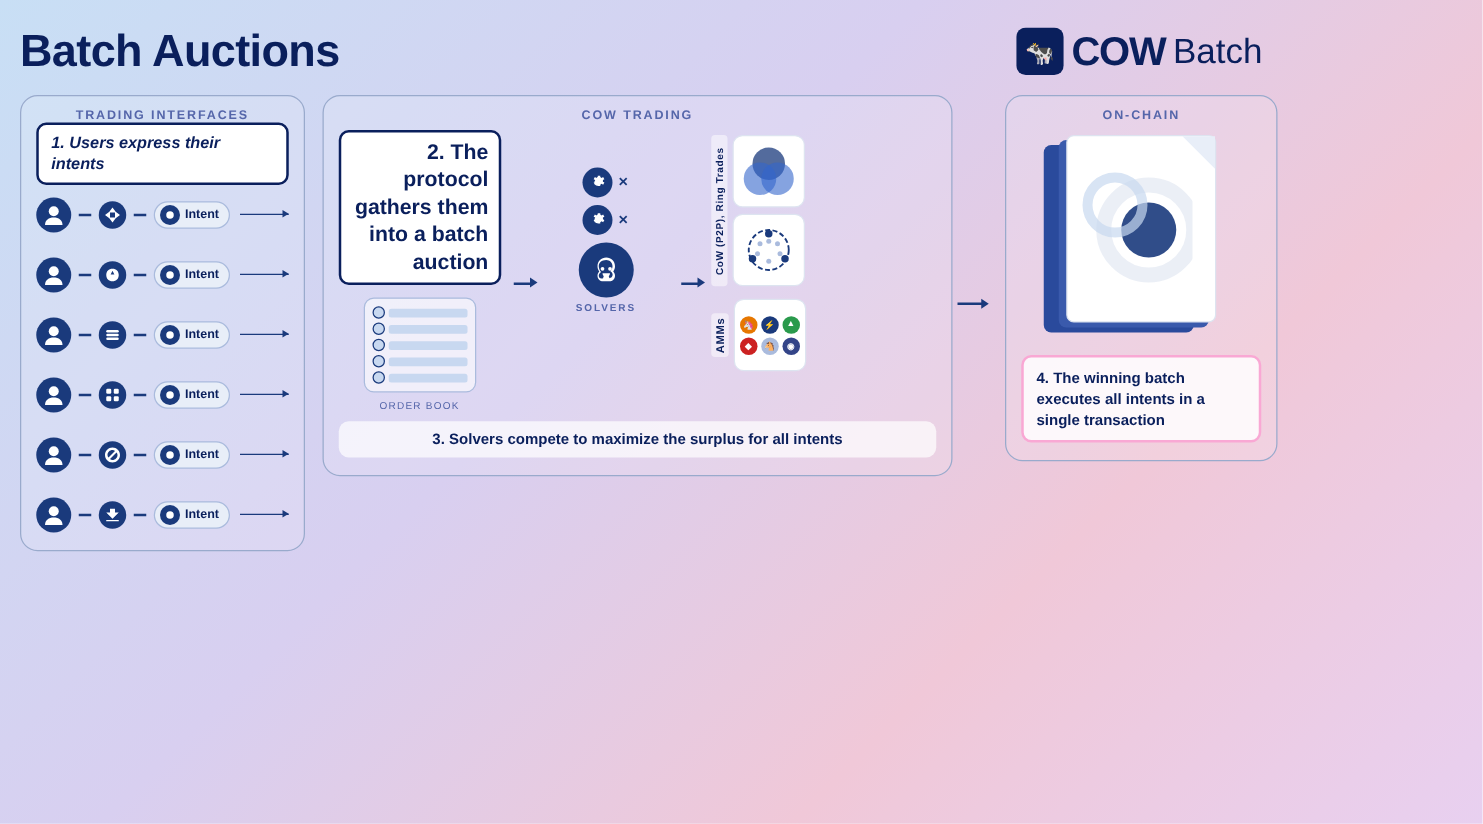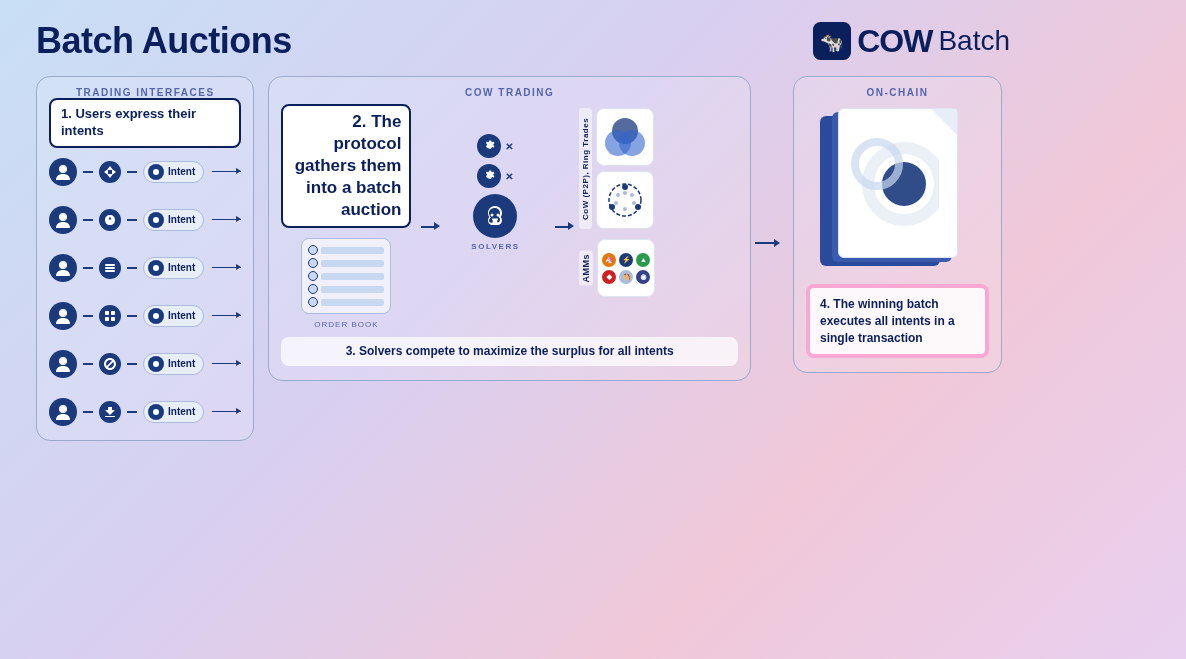--- a/index.html
+++ b/index.html
@@ -9,21 +9,21 @@
       background: linear-gradient(135deg, #c8dff5 0%, #d8cff0 40%, #f0c8d8 70%, #e8d0f0 100%);
       font-family: 'Arial', sans-serif;
       overflow: hidden;
       position: relative;
     }
 
     .main-container {
       width: 1038px;
       height: 659px;
       position: relative;
-      padding: 20px 36px;
+      padding: 20px 16px;
     }
 
     
     .page-title {
       font-size: 36px;
       font-weight: 900;
       color: #0a1f5c;
       margin-bottom: 14px;
       letter-spacing: -0.5px;
     }
@@ -85,20 +85,21 @@
       background: #fff;
       border: 2px solid #0a1f5c;
       border-radius: 8px;
       padding: 6px 10px;
       font-size: 13px;
       font-weight: 800;
       color: #0a1f5c;
       margin-bottom: 10px;
       line-height: 1.3;
       display: inline-block;
+      font-style: italic;
     }
 
     .user-rows {
       display: flex;
       flex-direction: column;
       gap: 20px;
     }
     .user-row {
       display: flex;
       align-items: center;
@@ -339,21 +340,21 @@
       top: 0;
       width: 120px;
       height: 150px;
       background: white;
       border-radius: 6px;
       border: 1px solid #dde4f0;
     }
 
     .step4-label {
       background: rgba(255,255,255,0.85);
-      border: 4px solid #f9a8d4;
+      border: 2px solid #f9a8d4;
       border-radius: 8px;
       padding: 8px 10px;
       font-size: 12px;
       font-weight: 800;
       color: #0a1f5c;
       line-height: 1.4;
       text-align: left;
       margin-top: 6px;
     }
   </style>

